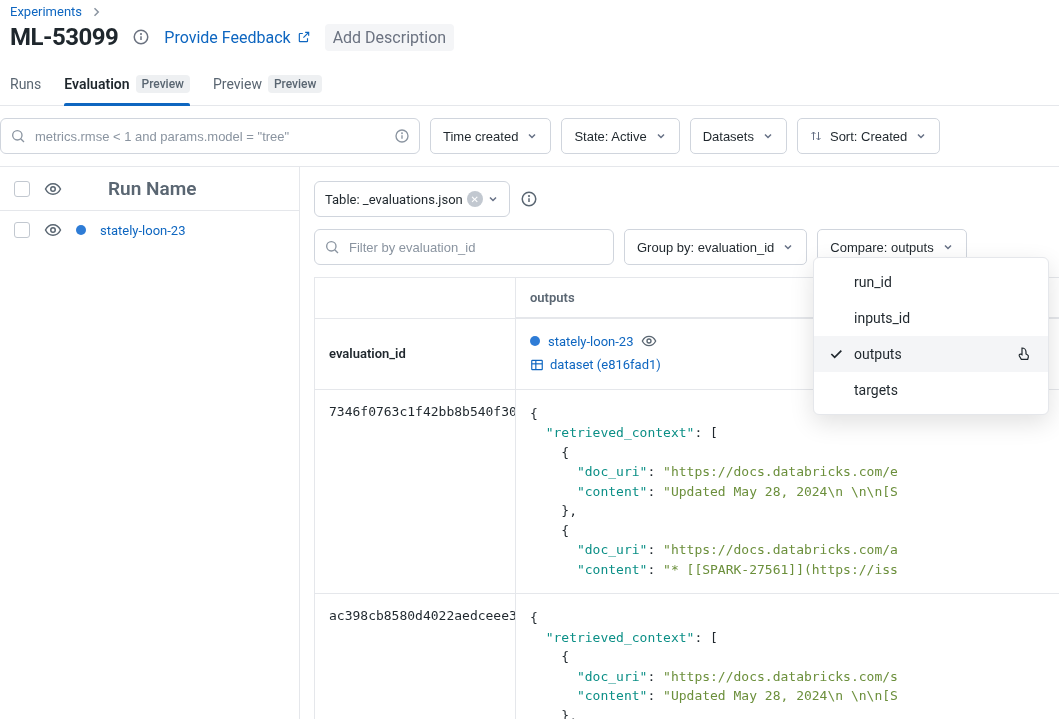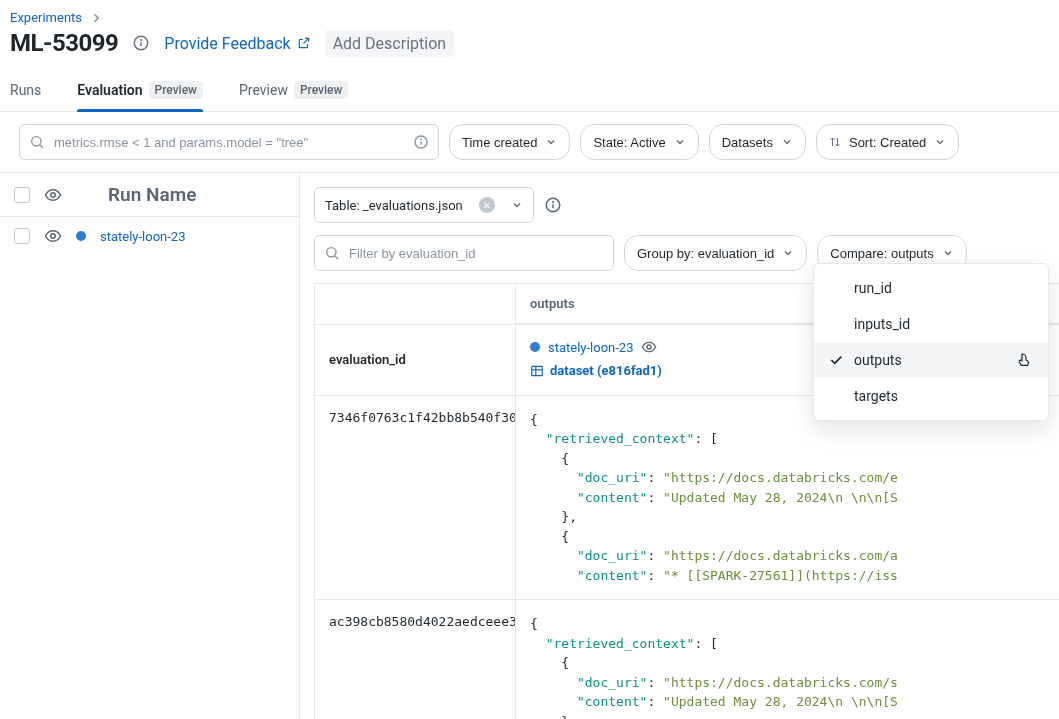--- a/index.html
+++ b/index.html
@@ -1,77 +1,77 @@
 <!DOCTYPE html>
 <html><head>
 <meta charset="utf-8">
 <style>
 * { box-sizing: border-box; margin: 0; padding: 0; }
 body { font-family: -apple-system, BlinkMacSystemFont, "Segoe UI", Roboto, sans-serif; font-size: 13px; color: #1f272d; background: #fff; }
 a { color: #0e66c0; text-decoration: none; }
 
-.breadcrumb { padding: 10px 10px 4px; display: flex; align-items: center; gap: 8px; font-size: 13px; }
+.breadcrumb { padding: 4px 10px 4px; display: flex; align-items: center; gap: 8px; font-size: 13px; }
 .breadcrumb svg { width: 12px; height: 12px; }
 
 .title-row { display: flex; align-items: center; gap: 14px; padding: 0 10px 14px; }
 .title { font-size: 24px; font-weight: 700; letter-spacing: -0.5px; }
 .info-circ { width: 18px; height: 18px; color: #6b7280; }
 .feedback { display: inline-flex; align-items: center; gap: 6px; color: #0e66c0; font-size: 16px; }
 .addesc { color: #6b7280; font-size: 16px; background:#f4f5f7; padding:4px 8px; border-radius:4px; }
 
-.tabs { display: flex; gap: 36px; padding: 0 10px; border-bottom: 1px solid #e5e7eb; }
+.tabs { display: flex; gap: 23px; padding: 0 10px; border-bottom: 1px solid #e5e7eb; }
 .tab { padding: 10px 0 12px; font-size: 14px; color: #5a6672; cursor: pointer; display:flex; align-items:center; gap:6px; position:relative; }
 .tab.active { color: #1f272d; font-weight:600; }
 .tab.active::after { content:""; position:absolute; left:0; right:0; bottom:-1px; height:3px; background:#0e66c0; border-radius:2px 2px 0 0; }
 .badge { background:#eef0f2; color:#5a6672; font-size:12px; padding:2px 6px; border-radius:4px; font-weight:500;}
 
-.toolbar { display:flex; gap:10px; padding:12px 19px; align-items:center; }
+.toolbar { display:flex; gap:10px; padding:12px 0; align-items:center; }
 .search-wrap { position:relative; flex: 0 0 420px; }
 .search-wrap input { width:100%; height:36px; border:1px solid #d0d5dd; border-radius:6px; padding:0 36px 0 34px; font-size:13px; color:#1f272d; }
 .search-wrap input::placeholder { color:#8a94a0; }
 .search-wrap .mag { position:absolute; left:10px; top:50%; transform:translateY(-50%); color:#8a94a0; }
 .search-wrap .info { position:absolute; right:10px; top:50%; transform:translateY(-50%); color:#8a94a0; }
 
-.btn { height:36px; border:1px solid #d0d5dd; background:#fff; border-radius:14px; padding:0 12px; font-size:13px; display:inline-flex; align-items:center; gap:8px; cursor:pointer; color:#1f272d; }
+.btn { height:36px; border:1px solid #d0d5dd; background:#fff; border-radius:5px; padding:0 12px; font-size:13px; display:inline-flex; align-items:center; gap:8px; cursor:pointer; color:#1f272d; }
 .btn svg { width:12px; height:12px; color:#667085; }
 
 .layout { display:flex; border-top:1px solid #e5e7eb; }
 .left { width:300px; border-right:1px solid #e5e7eb; }
 .left-head { display:flex; align-items:center; gap:14px; padding:10px 14px; border-bottom:1px solid #e5e7eb; color:#5a6672; font-size:19px; font-weight:600;}
 .left-head .spacer { width:18px; }
 .runrow { display:flex; align-items:center; gap:14px; padding:10px 14px; }
 .runrow .dot { width:10px; height:10px; border-radius:50%; background:#2e7cd6; flex:none; }
 .runrow a { color:#0e66c0; }
 
 .cbox { width:16px; height:16px; border:1.5px solid #c2c8d0; border-radius:3px; background:#fff; }
 .eye { width:18px; height:18px; color:#5a6672; }
 
 .right { flex:1; padding:14px 0 0 14px; position:relative; min-width:0; }
 .right-top { display:flex; align-items:center; gap:10px; margin-bottom:12px; padding-right:14px;}
-.table-sel { height:36px; border:1px solid #d0d5dd; border-radius:6px; display:inline-flex; align-items:center; padding:0 10px; gap:16px; font-size:13px;}
+.table-sel { height:36px; border:1px solid #d0d5dd; border-radius:6px; display:inline-flex; align-items:center; padding:0 10px; gap:4px; font-size:13px;}
 .table-sel .close-pill { display:inline-flex; width:16px; height:16px; border-radius:50%; background:#c2c8d0; color:#fff; align-items:center; justify-content:center; font-size:10px; }
 .right-ctrls { display:flex; gap:10px; margin-bottom:12px; padding-right:14px;}
 .filter-wrap { position:relative; flex: 0 0 300px; }
 .filter-wrap input { width:100%; height:36px; border:1px solid #d0d5dd; border-radius:6px; padding:0 12px 0 34px; font-size:13px;}
 .filter-wrap input::placeholder{color:#8a94a0;}
 .filter-wrap .mag { position:absolute; left:10px; top:50%; transform:translateY(-50%); color:#8a94a0;}
 
 .data-table { border:1px solid #e5e7eb; border-right:none; }
 .dt-head { display:flex; }
 .dt-head .cell { padding:12px 14px; font-weight:600; color:#5a6672; font-size:13px;}
 .dt-head .cell.out { border-left:1px solid #e5e7eb; border-bottom:1px solid #e5e7eb;}
 .cell.id { width:200px; flex:none; }
 .cell.out { flex:1; min-width:0;}
 
 .dt-sub { display:flex; border-top:1px solid #e5e7eb; }
 .dt-sub .cell { padding:14px; }
 .dt-sub .id { font-weight:600; display:flex; align-items:center;}
 .run-chip { display:flex; align-items:center; gap:8px; margin-bottom:8px;}
 .run-chip .dot{ width:10px;height:10px;border-radius:50%;background:#2e7cd6;}
-.dataset-link { display:inline-flex; align-items:center; gap:6px; color:#0e66c0;font-weight:bold;}
+.dataset-link { display:inline-flex; align-items:center; gap:6px; color:#0e66c0;}
 
 .dt-row { display:flex; border-top:1px solid #e5e7eb; }
 .dt-row .cell { padding:14px; }
 .dt-row .id { font-family: ui-monospace, Menlo, Consolas, monospace; font-size:13px; color:#1f272d; overflow:hidden; white-space:nowrap;}
 .code { background:#fff; font-family: ui-monospace, Menlo, Consolas, monospace; font-size:13px; line-height:1.5; white-space:pre; overflow:hidden;}
 .k { color:#0b8f86; }
 .s { color:#6b8f3b; }
 
 .dropdown { position:absolute; top:90px; right:10px; width:236px; background:#fff; border:1px solid #e5e7eb; border-radius:6px; box-shadow:0 8px 24px rgba(0,0,0,.12); padding:6px 0; z-index:50;}
 .dd-item { padding:10px 16px 10px 40px; font-size:14px; cursor:pointer; position:relative;}

